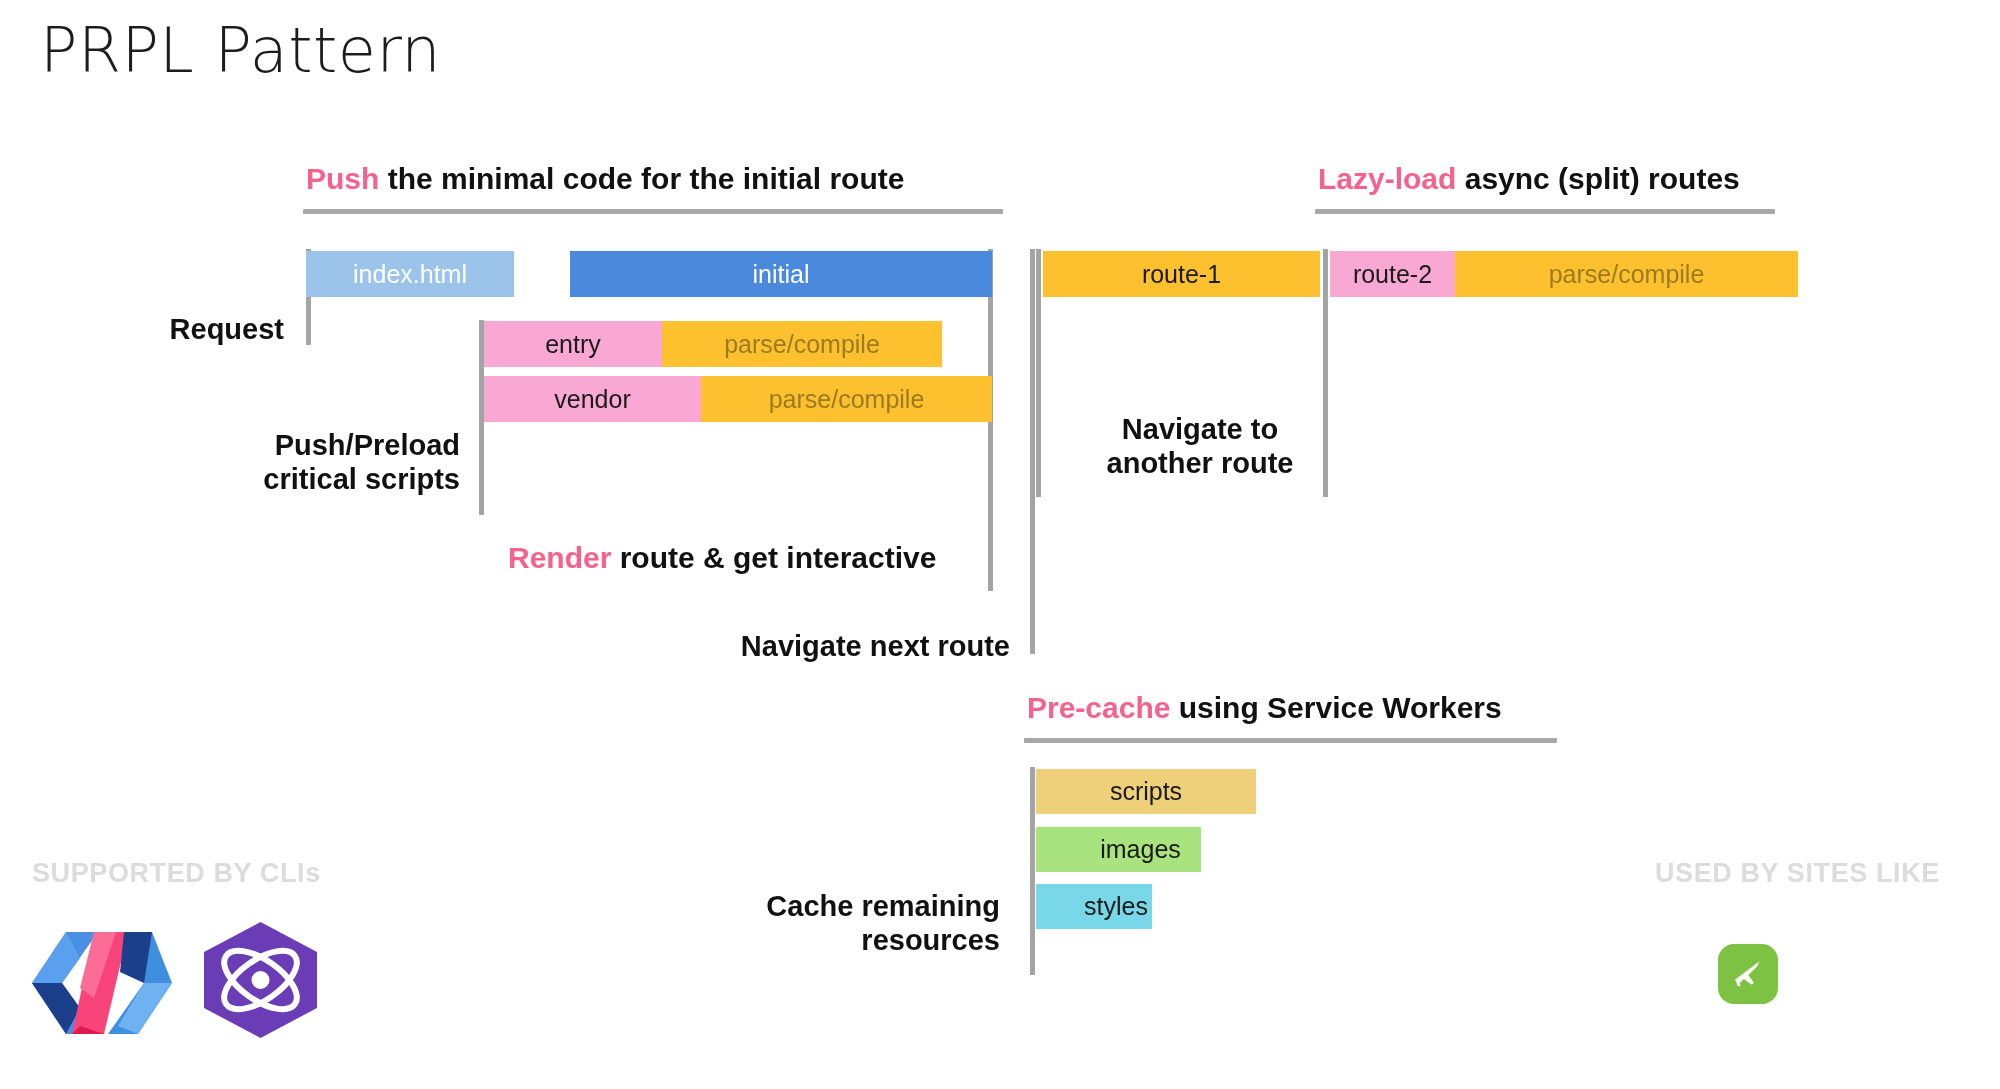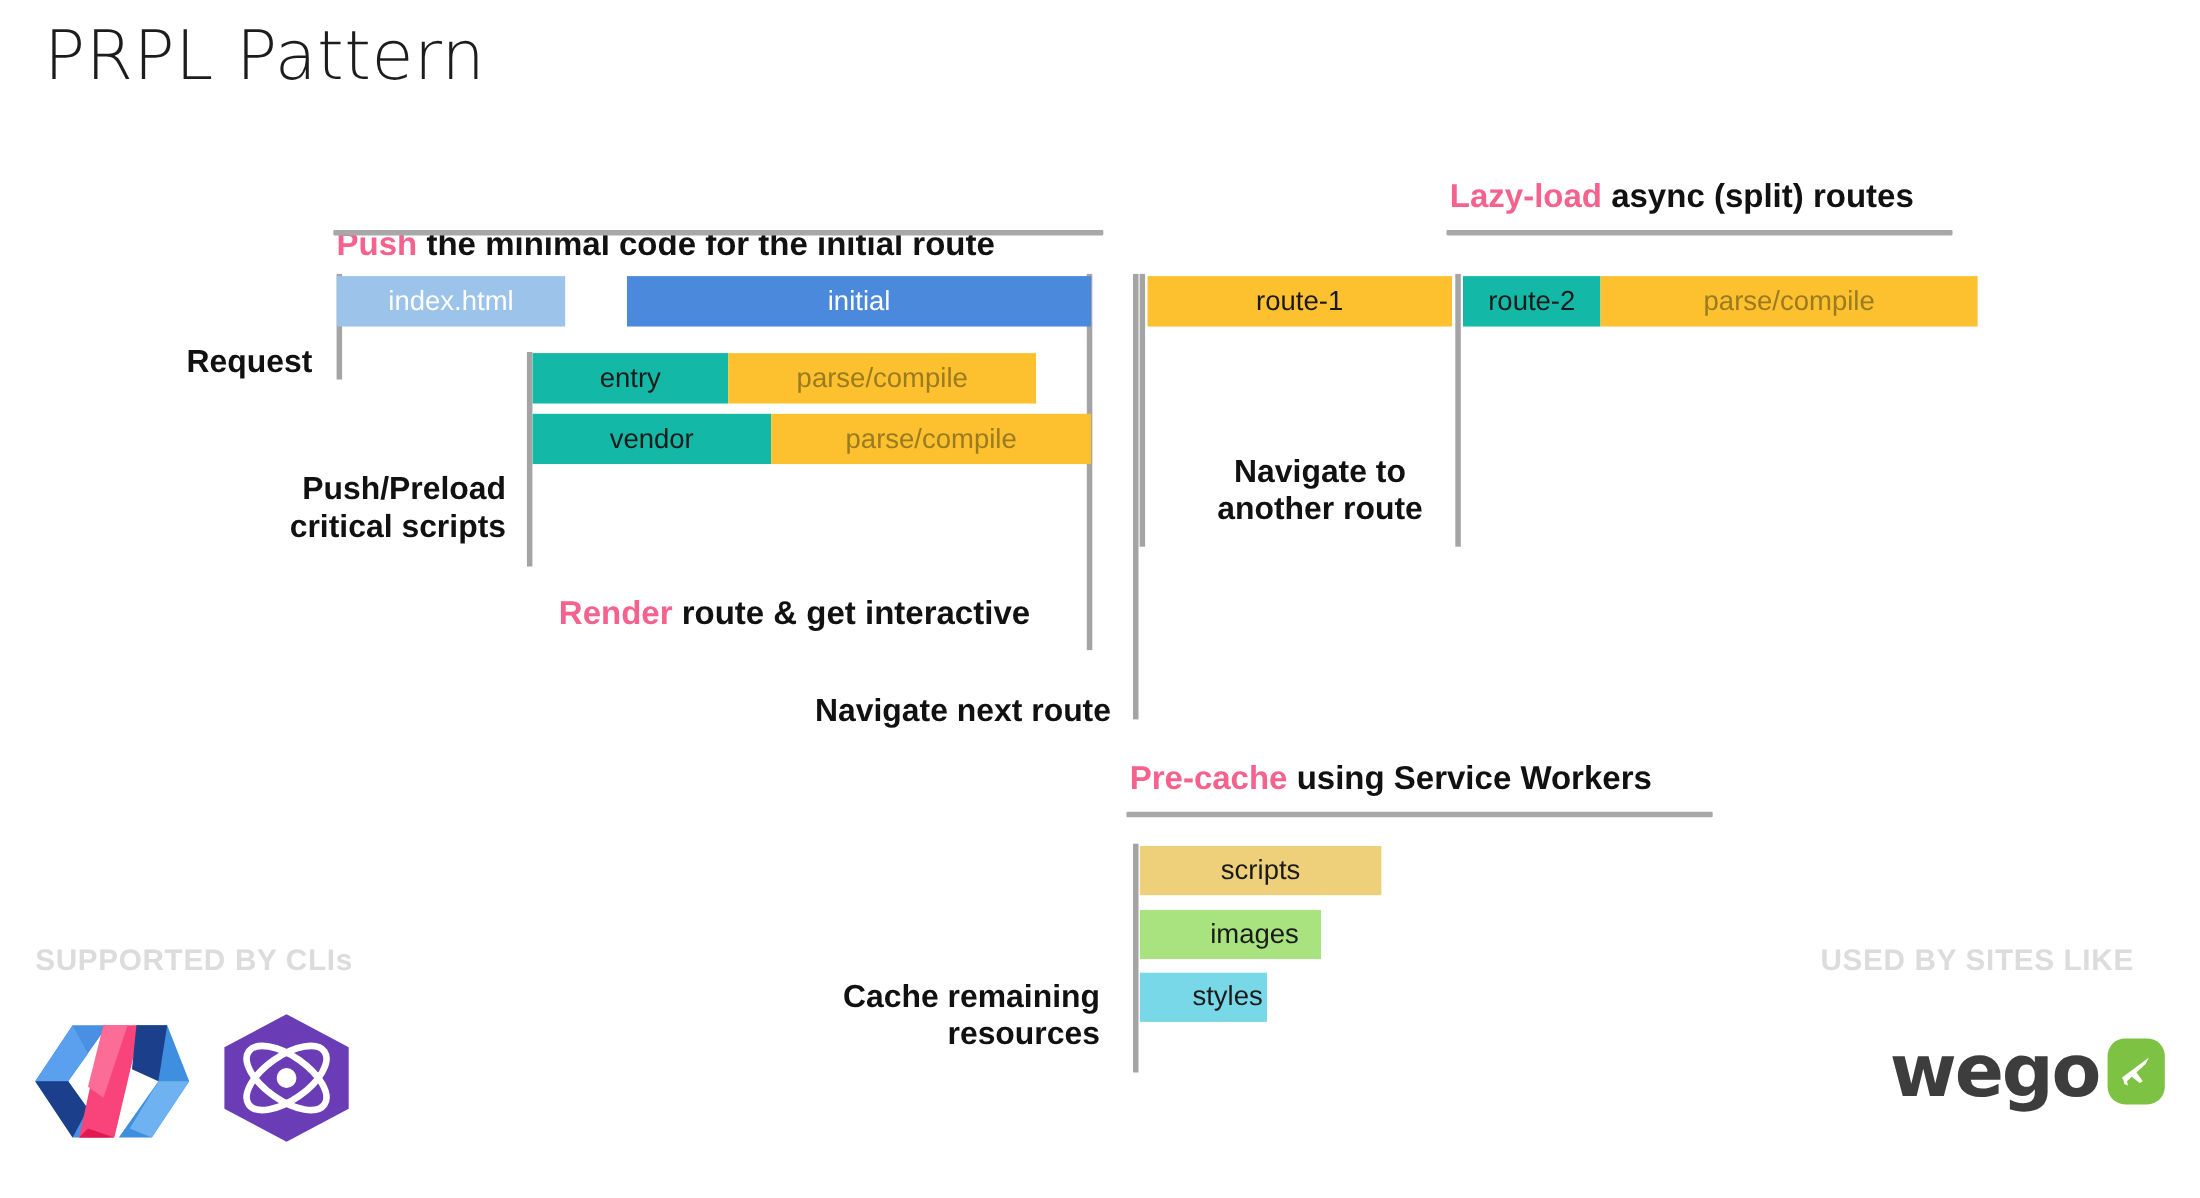--- a/index.html
+++ b/index.html
@@ -60,21 +60,21 @@
   .seg {
     display: flex;
     align-items: center;
     justify-content: center;
     font-family: "Liberation Sans", sans-serif;
     font-size: 25px;
     white-space: nowrap;
   }
   .seg.light-blue { background: #9cc3ea; color: #ffffff; }
   .seg.blue       { background: #4a89dc; color: #ffffff; }
-  .seg.amber-pale { background: #14b8a6; color: #1a1a1a; }
+  .seg.amber-pale { background: #f9a8d4; color: #1a1a1a; }
   .seg.amber      { background: #fdc02f; color: #9a7b20; }
   .seg.amber-solid{ background: #fdc02f; color: #1a1a1a; }
   .seg.khaki      { background: #eed07a; color: #1a1a1a; }
   .seg.green      { background: #a9e37f; color: #1a1a1a; padding-left: 44px; }
   .seg.cyan       { background: #78d8e8; color: #1a1a1a; }
 
   
   .step-label {
     font-family: "Liberation Sans", sans-serif;
     font-weight: bold;
@@ -113,21 +113,21 @@
     background: #7dc242;
     border-radius: 16px;
     display: flex; align-items: center; justify-content: center;
   }
 </style>
 </head>
 <body>
 
 <div class="abs" id="page-title">PRPL Pattern</div>
 
-<div class="abs section-heading" style="left:306px; top:164px;margin-top:44px;">
+<div class="abs section-heading" style="left:306px; top:164px;">
   <span class="kw">Push</span><span> the minimal code for the initial route</span>
 </div>
 <div class="abs rule" style="left:303px; top:209px; width:700px;"></div>
 
 <div class="abs section-heading" style="left:1318px; top:164px;">
   <span class="kw">Lazy-load</span><span> async (split) routes</span>
 </div>
 <div class="abs rule" style="left:1315px; top:209px; width:460px;"></div>
 
 <div class="abs vline" style="left:306px; top:249px; height:96px;"></div>
@@ -227,19 +227,18 @@
       <ellipse cx="62.5" cy="60" rx="42" ry="20" transform="rotate(35 62.5 60)"></ellipse>
       <ellipse cx="62.5" cy="60" rx="42" ry="20" transform="rotate(-35 62.5 60)"></ellipse>
     </g>
     <circle cx="62.5" cy="60" r="9" fill="#ffffff"></circle>
   </svg>
 </div>
 
 <div class="abs footer-caption" style="left:1655px; top:858px;">USED BY SITES LIKE</div>
 
 <div class="abs" id="wego-logo" style="display:flex; align-items:center; gap:8px;">
-  <div id="wego-wordmark">wego</div>
   <div id="wego-badge">
     <svg viewBox="0 0 40 40" width="40" height="40" aria-hidden="true">
       <path d="M6 23 L34 10 L30 15 L20 21 L24 30 L21 31 L15 24 L10 27 L10 31 L7 29 L7 25 Z" fill="#ffffff" transform="rotate(-12 20 20)"></path>
     </svg>
   </div>
 </div>
 
 </body></html>

